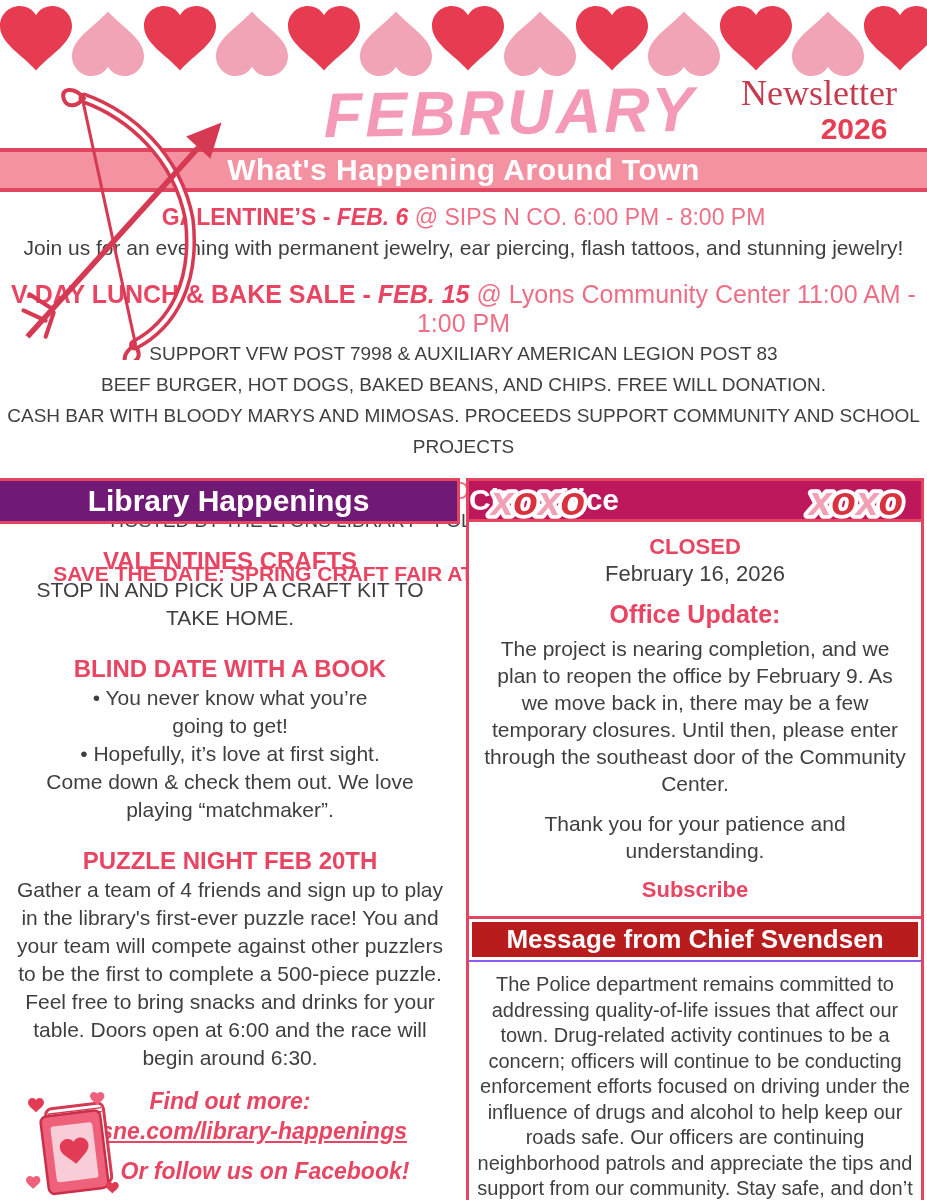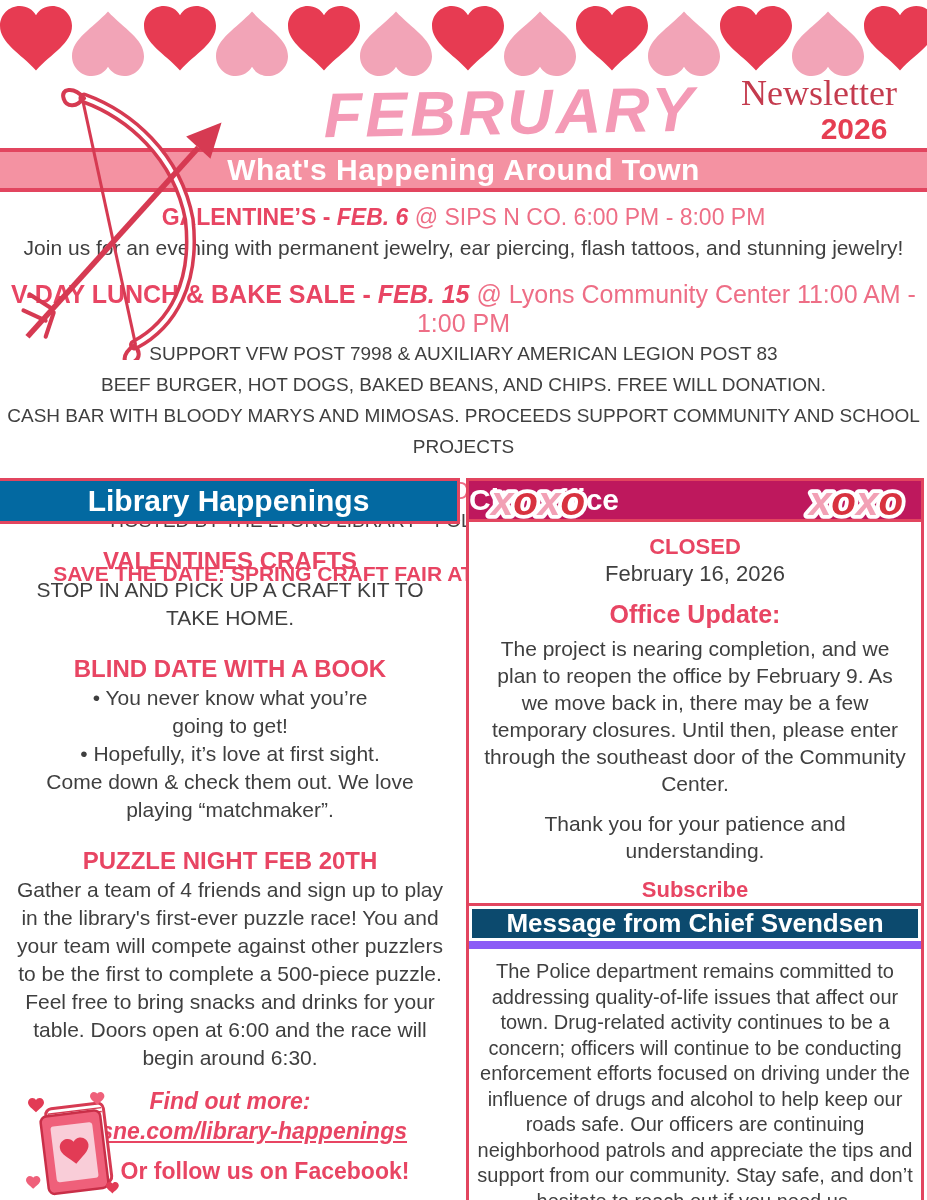--- a/index.html
+++ b/index.html
@@ -30,54 +30,54 @@
   .events { position:absolute; top:198px; left:0; width:100%; text-align:center; }
   .evt-head { font-size:23px; font-weight:bold; color:#e84563; margin-top:6px; }
   .evt-head.big { font-size:25px; }
   .evt-date { font-style:italic; margin-left:0.28em; }
   .evt-where { font-weight:normal; color:#ee6e86; margin-left:0.28em; }
   .evt-desc { font-size:21px; color:#3f3f3f; margin:5px 0 20px; }
   .evt-sub { font-size:19px; color:#3f3f3f; line-height:31px; }
   .save-date { font-size:21px; font-weight:bold; color:#e84563; margin-top:26px; }
   
   .left-col { position:absolute; top:478px; left:0; width:460px; }
-  .lib-banner { height:46px; box-sizing:border-box; background:#0369a1;
+  .lib-banner { height:46px; box-sizing:border-box; background:#701a75;
     border:3px solid #e2455f; border-left:none;
     display:flex; align-items:center; justify-content:center;
     color:#fff; font-weight:bold; font-size:30px; }
   .left-body { padding:0 12px; text-align:center; }
   .sec-title { font-size:24px; font-weight:bold; color:#e84563; margin:23px 0 1px; }
   .sec-text { font-size:21px; color:#3f3f3f; line-height:28px; }
   .narrow1 { max-width:330px; margin:0 auto; }
   .narrow2 { max-width:420px; margin:0 auto; }
   .find-more { font-size:23px; font-weight:bold; font-style:italic; color:#e84563;
     line-height:30px; margin-top:14px; }
   .lib-link { text-decoration:underline; display:block; }
-  .facebook-cta { font-size:23px; font-weight:bold; color:#e84563;
+  .facebook-cta { font-size:23px; font-weight:bold; font-style:italic; color:#e84563;
     margin-top:12px; padding-left:70px; }
   .heart-book { position:absolute; left:24px; top:612px; width:104px; height:112px; }
   
   .right-col { position:absolute; top:478px; left:466px; width:458px; height:726px;
     box-sizing:border-box; border:3px solid #e2455f; border-top:none; background:#fff; }
   .city-banner { position:relative; height:44px; box-sizing:border-box; background:#be185d;
     border-top:3px solid #e2455f; border-bottom:3px solid #e2455f;
     display:flex; align-items:center; justify-content:flex-start;
     color:#fff; font-weight:bold; font-size:30px; }
   .xoxo { position:absolute; top:-8px; width:126px; height:58px; }
   .xoxo.left { left:6px; } .xoxo.right { right:2px; }
   .right-body { text-align:center; padding:6px 12px 0; }
   .co-closed { font-size:22px; font-weight:bold; color:#e84563; margin-top:6px; line-height:26px; }
   .co-date { font-size:22px; color:#3f3f3f; line-height:28px; }
   .co-update-title { font-size:25px; font-weight:bold; color:#e84563; margin:12px 0 6px; }
   .co-body { font-size:21px; color:#3f3f3f; line-height:27px; }
   .co-thanks { margin-top:13px; }
   .co-sub-label { font-size:22px; font-weight:bold; color:#e84563; margin-top:13px; line-height:26px; }
   .co-sub-url { font-size:22px; font-weight:bold; color:#e84563; line-height:26px; }
-  .chief-banner { height:46px; box-sizing:border-box; background:#0c4a6e;
-    border-top:3px solid #e2455f; border-bottom:8px solid #8b5cf6;
+  .chief-banner { margin-top:13px; height:46px; box-sizing:border-box; background:#b91c1c;
+    border-top:3px solid #e2455f; border-bottom:2px solid #8b5cf6;
     box-shadow: inset 0 0 0 3px #ffffff;
     display:flex; align-items:center; justify-content:center;
     color:#fff; font-weight:bold; font-size:26px; }
   .chief-body { font-size:20px; color:#3f3f3f; line-height:25.5px; text-align:center;
     padding:10px 4px 0; }
   .defs-hidden { position:absolute; width:0; height:0; overflow:hidden; }
 </style>
 </head>
 <body>
 

